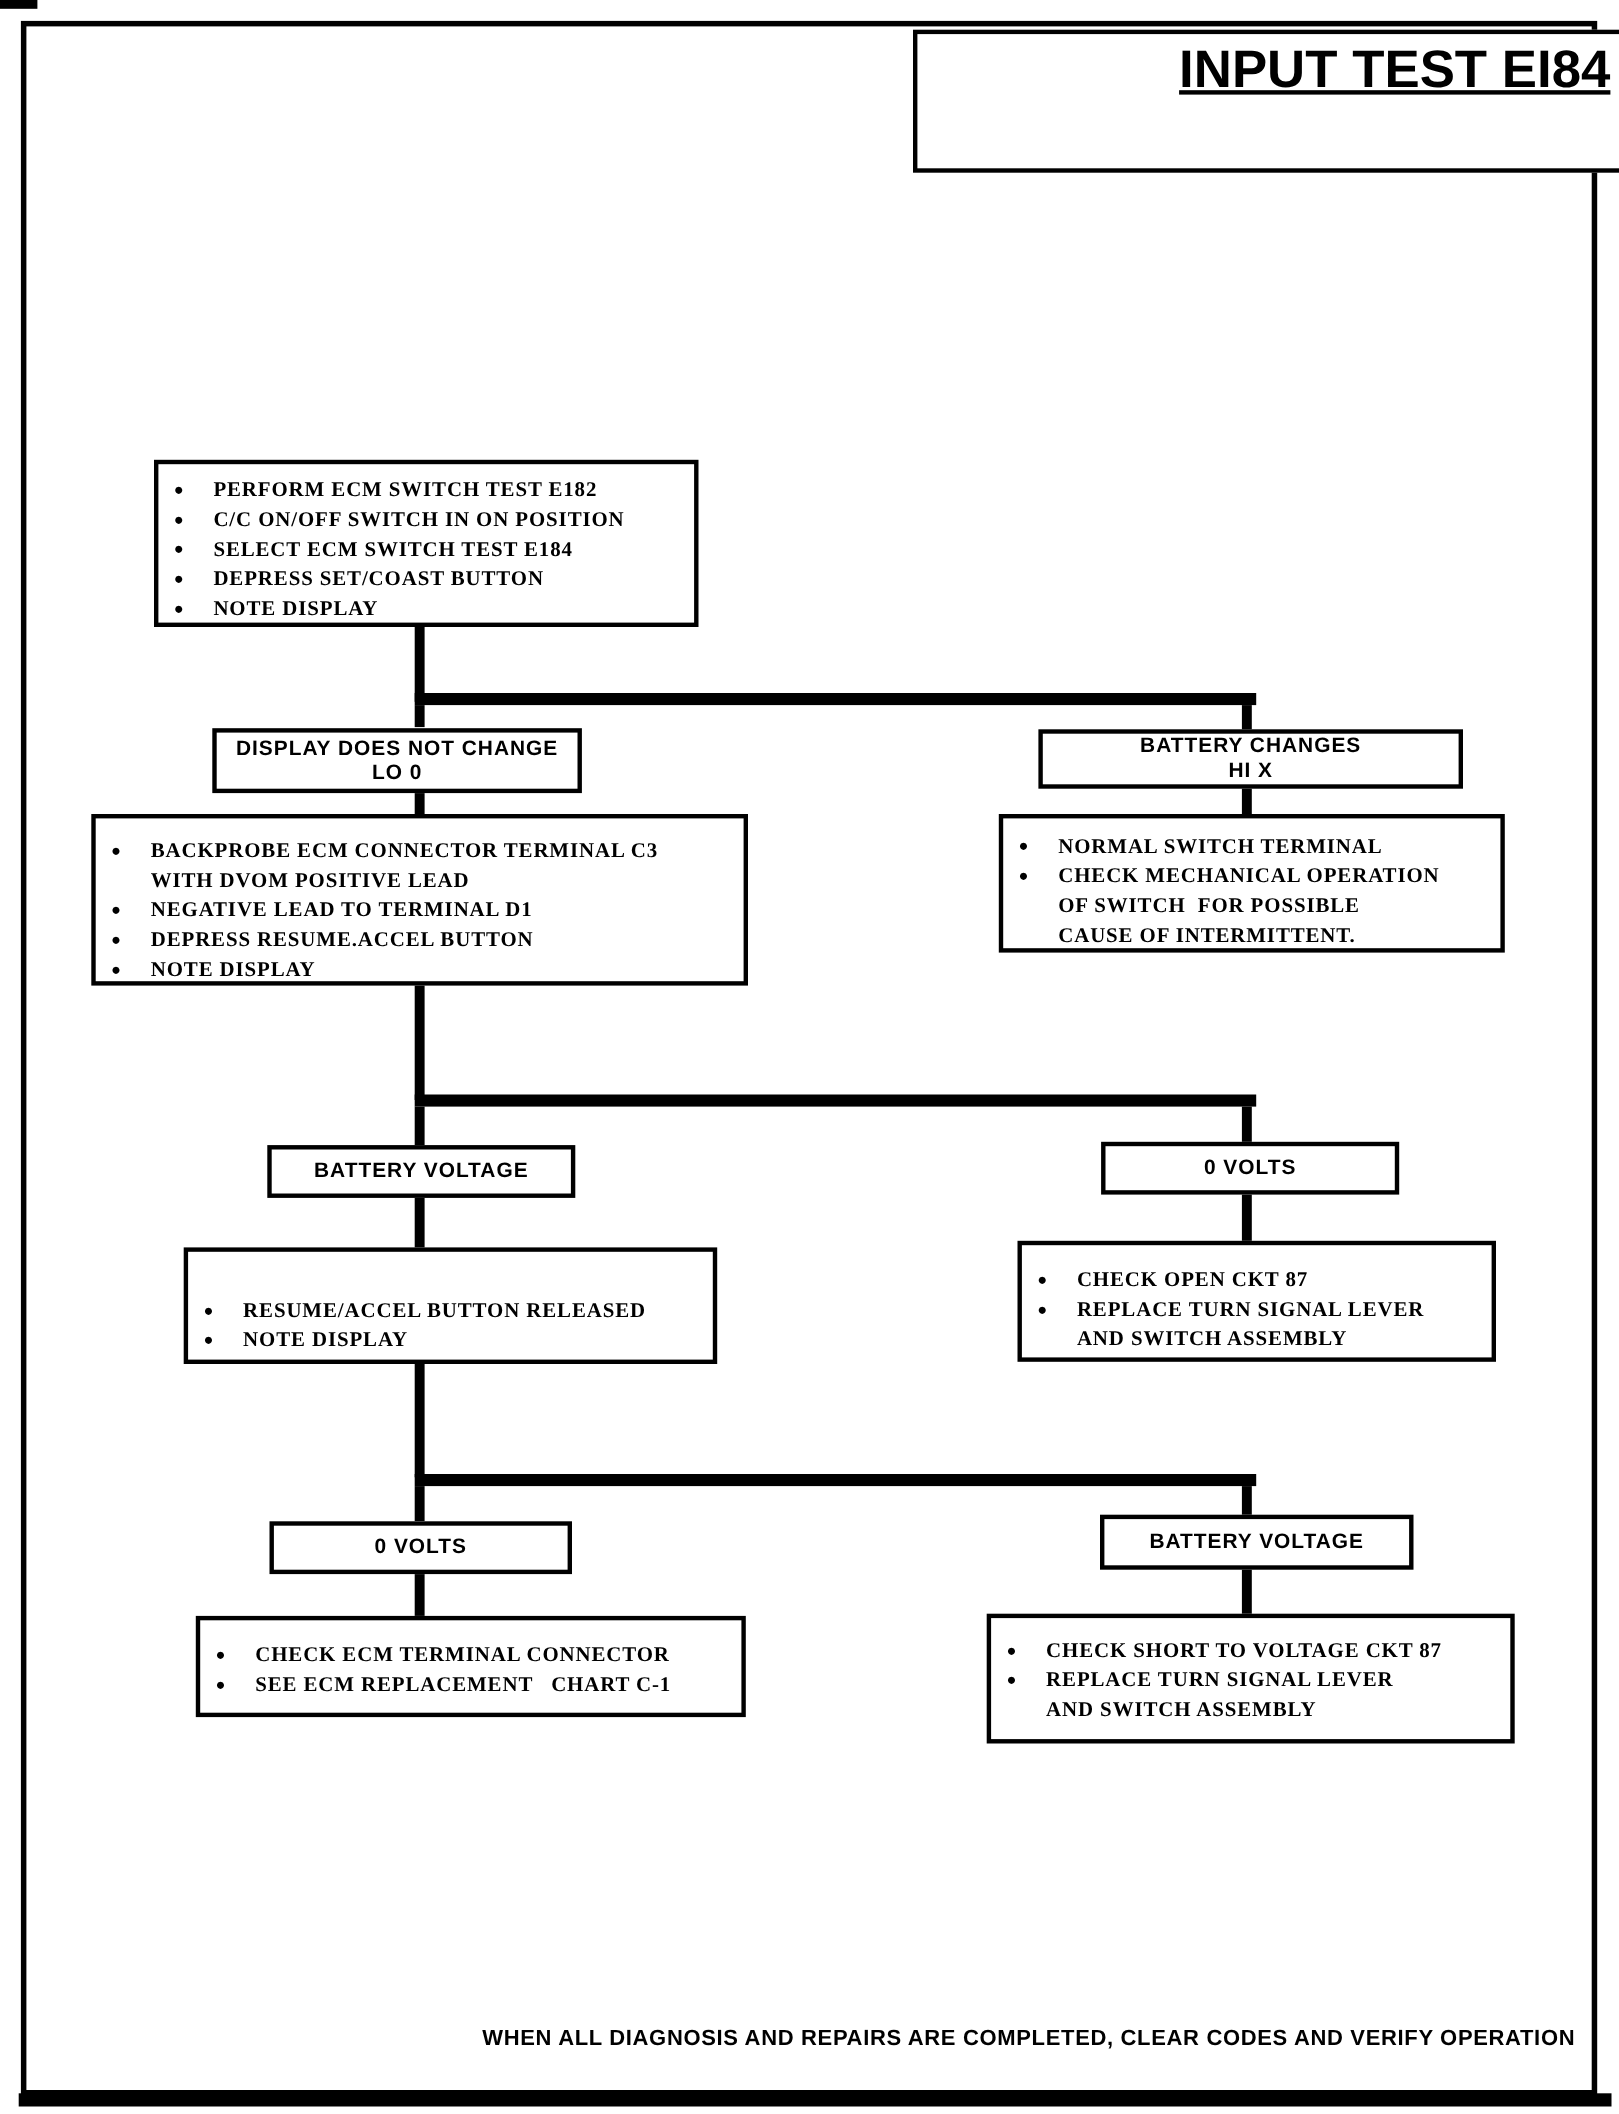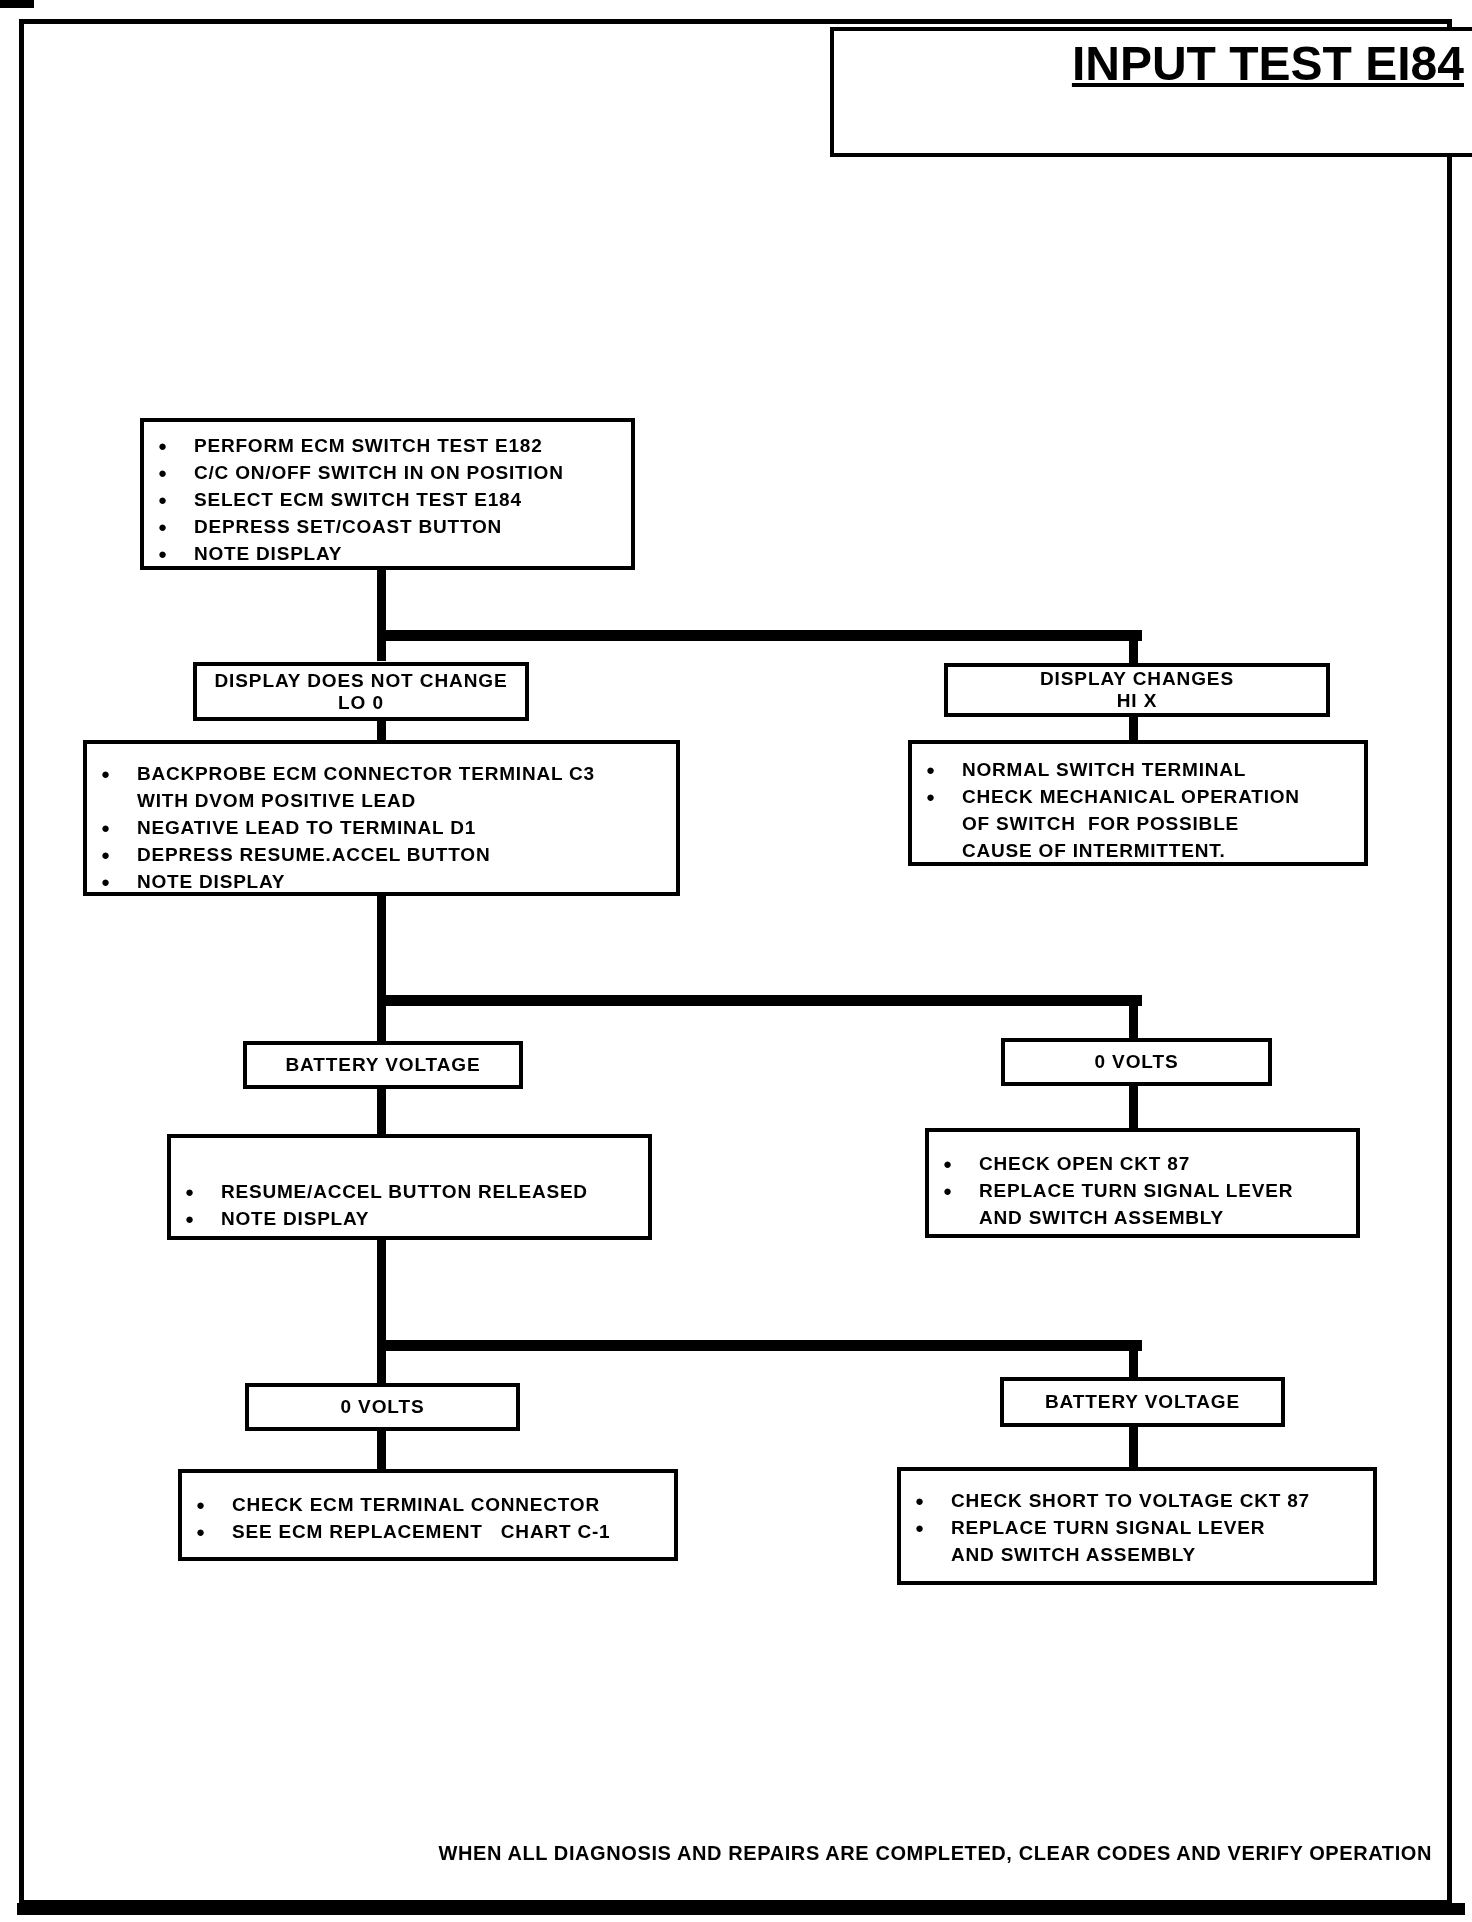--- a/index.html
+++ b/index.html
@@ -15,21 +15,21 @@
         padding:6px 16px 0 10px;box-sizing:content-box;}
   .title-line1{font-size:48px;font-weight:700;line-height:54px;letter-spacing:0px;text-decoration:underline;}
   .title-line2{font-size:38px;font-weight:400;line-height:46px;letter-spacing:1px;}
 
   .box{position:absolute;border:4px solid #000;background:#fff;box-sizing:border-box;z-index:2;}
   .bullets{padding:10px 6px 6px 12px;}
   .bullets ul{list-style:none;margin:0;padding:0;}
   .bullets li{display:flex;align-items:flex-start;
         font-size:19px;font-weight:700;line-height:27px;letter-spacing:0.8px;}
   .blt{width:36px;flex:0 0 36px;font-size:15px;line-height:27px;text-align:left;padding-left:2px;}
-  .txt{flex:1;white-space:pre-wrap;}
+  .txt{flex:1;white-space:pre-wrap;font-family:Liberation Serif, serif;}
 
   .label-box{display:flex;flex-direction:column;justify-content:center;align-items:center;
         text-align:center;font-size:19px;font-weight:700;letter-spacing:0.9px;line-height:22px;}
 
   .conn{position:absolute;background:#000;z-index:1;}
 
   .footer-note{position:absolute;left:40px;top:1842px;width:1392px;text-align:right;
         font-size:20px;font-weight:700;letter-spacing:0.6px;}
 </style>
 </head>
@@ -87,21 +87,21 @@
           <span class="txt">NOTE DISPLAY</span>
         </li>
     </ul>
   </div>
 
   <div class="box label-box" style="left:193px;top:662px;width:336px;height:59px;">
     <div>DISPLAY DOES NOT CHANGE</div>
     <div>LO 0</div>
   </div>
   <div class="box label-box" style="left:944px;top:663px;width:386px;height:54px;">
-    <div>DISPLAY CHANGES</div>
+    <div>BATTERY CHANGES</div>
     <div>HI X</div>
   </div>
 
   <div class="box bullets" style="left:83px;top:740px;width:597px;height:156px;padding-top:16px;">
     <ul>
       <li>
           <span class="blt">●</span>
           <span class="txt">BACKPROBE ECM CONNECTOR TERMINAL C3
 WITH DVOM POSITIVE LEAD</span>
         </li>

